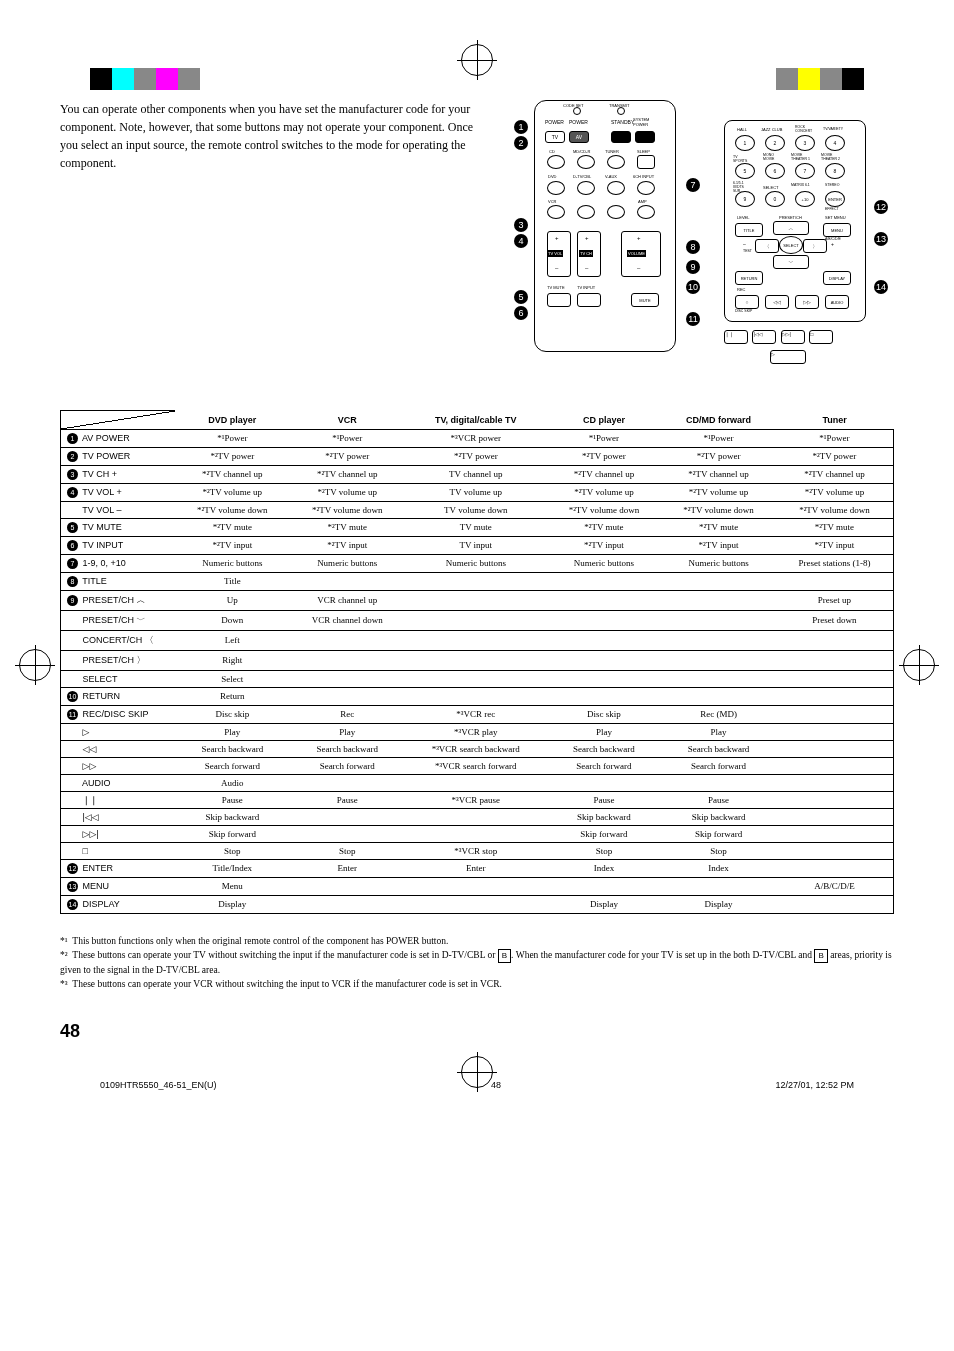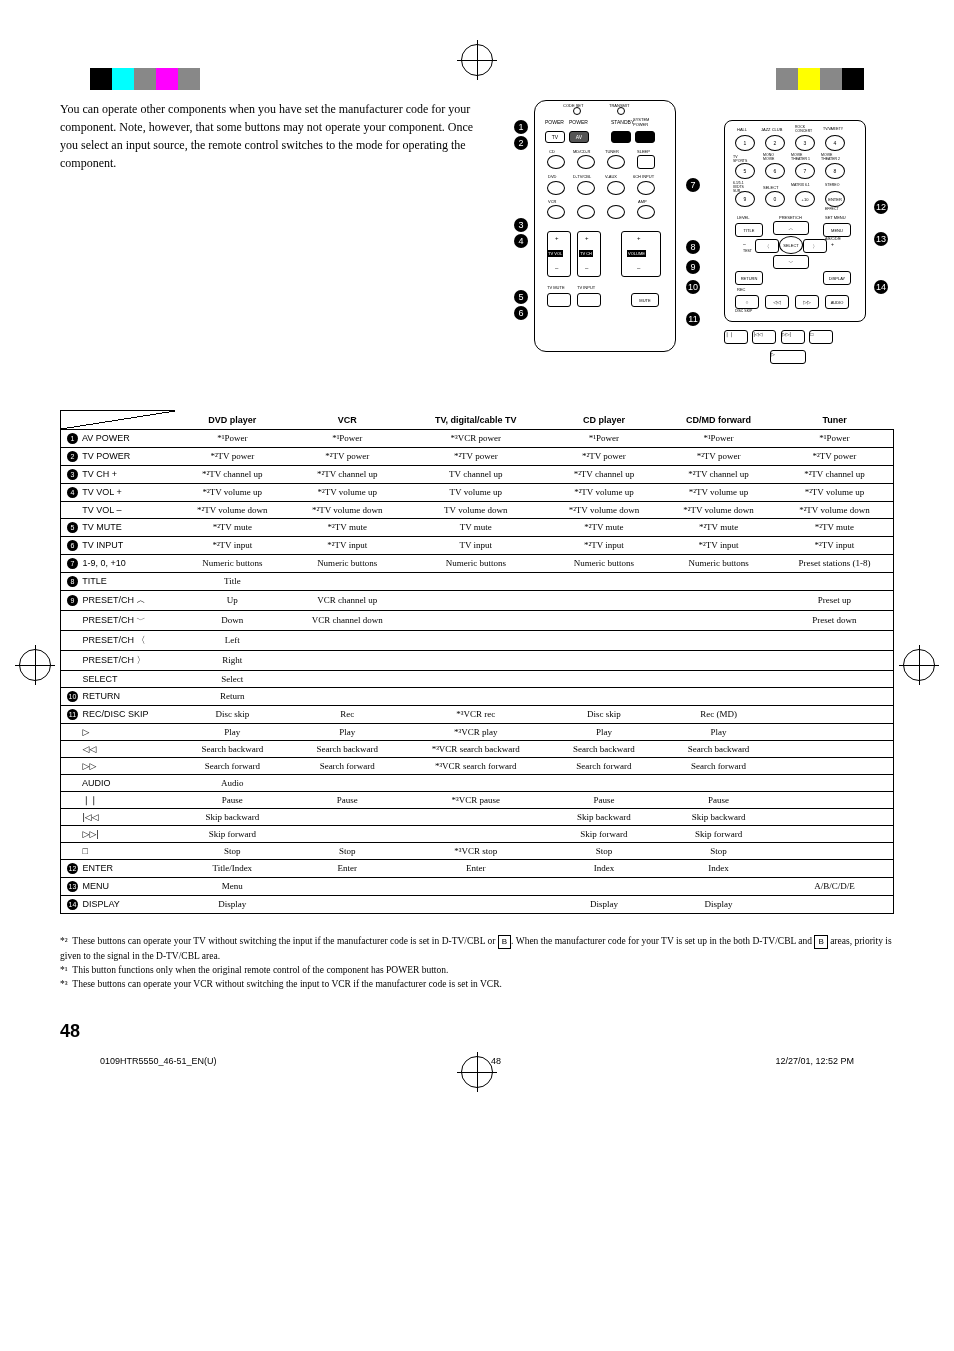--- a/index.html
+++ b/index.html
@@ -203,21 +203,21 @@
     font-size: 8px;
     font-family: Arial, sans-serif;
   }
   .page-number {
     font-size: 18px;
     font-weight: bold;
     margin-top: 30px;
   }
   .footer-info {
     position: absolute;
-    bottom: 36px;
+    bottom: 12px;
     left: 100px;
     right: 100px;
     display: flex;
     justify-content: space-between;
     font-size: 9px;
   }
   .side-reg {
     position: absolute;
     width: 30px;
     height: 30px;
@@ -510,21 +510,21 @@
         <tr>
           <td><span style="display: inline-block; width: 13px;"></span><span> PRESET/CH ﹀</span></td>
           <td>Down</td>
           <td>VCR channel down</td>
           <td></td>
           <td></td>
           <td></td>
           <td>Preset down</td>
         </tr>
         <tr>
-          <td><span style="display: inline-block; width: 13px;"></span><span> PRESET/CH 〈</span></td>
+          <td><span style="display: inline-block; width: 13px;"></span><span> CONCERT/CH 〈</span></td>
           <td>Left</td>
           <td></td>
           <td></td>
           <td></td>
           <td></td>
           <td></td>
         </tr>
         <tr>
           <td><span style="display: inline-block; width: 13px;"></span><span> PRESET/CH 〉</span></td>
           <td>Right</td>
@@ -657,22 +657,22 @@
           <td></td>
           <td></td>
           <td>Display</td>
           <td>Display</td>
           <td></td>
         </tr>
       </tbody>
   </table>
 
   <div class="footnotes">
+    <div>*¹&nbsp;&nbsp;<span>This button functions only when the original remote control of the component has POWER button.</span></div>
     <div>*²&nbsp;&nbsp;<span>These buttons can operate your TV without switching the input if the manufacturer code is set in D-TV/CBL or </span><span class="key">B</span><span>. When the manufacturer code for your TV is set up in the both D-TV/CBL and </span><span class="key">B</span><span> areas, priority is given to the signal in the D-TV/CBL area.</span></div>
-    <div>*¹&nbsp;&nbsp;<span>This button functions only when the original remote control of the component has POWER button.</span></div>
     <div>*³&nbsp;&nbsp;<span>These buttons can operate your VCR without switching the input to VCR if the manufacturer code is set in VCR.</span></div>
   </div>
 
   <div class="page-number">48</div>
 
 </div>
 
 <div class="footer-info">
   <span>0109HTR5550_46-51_EN(U)</span>
   <span>48</span>

